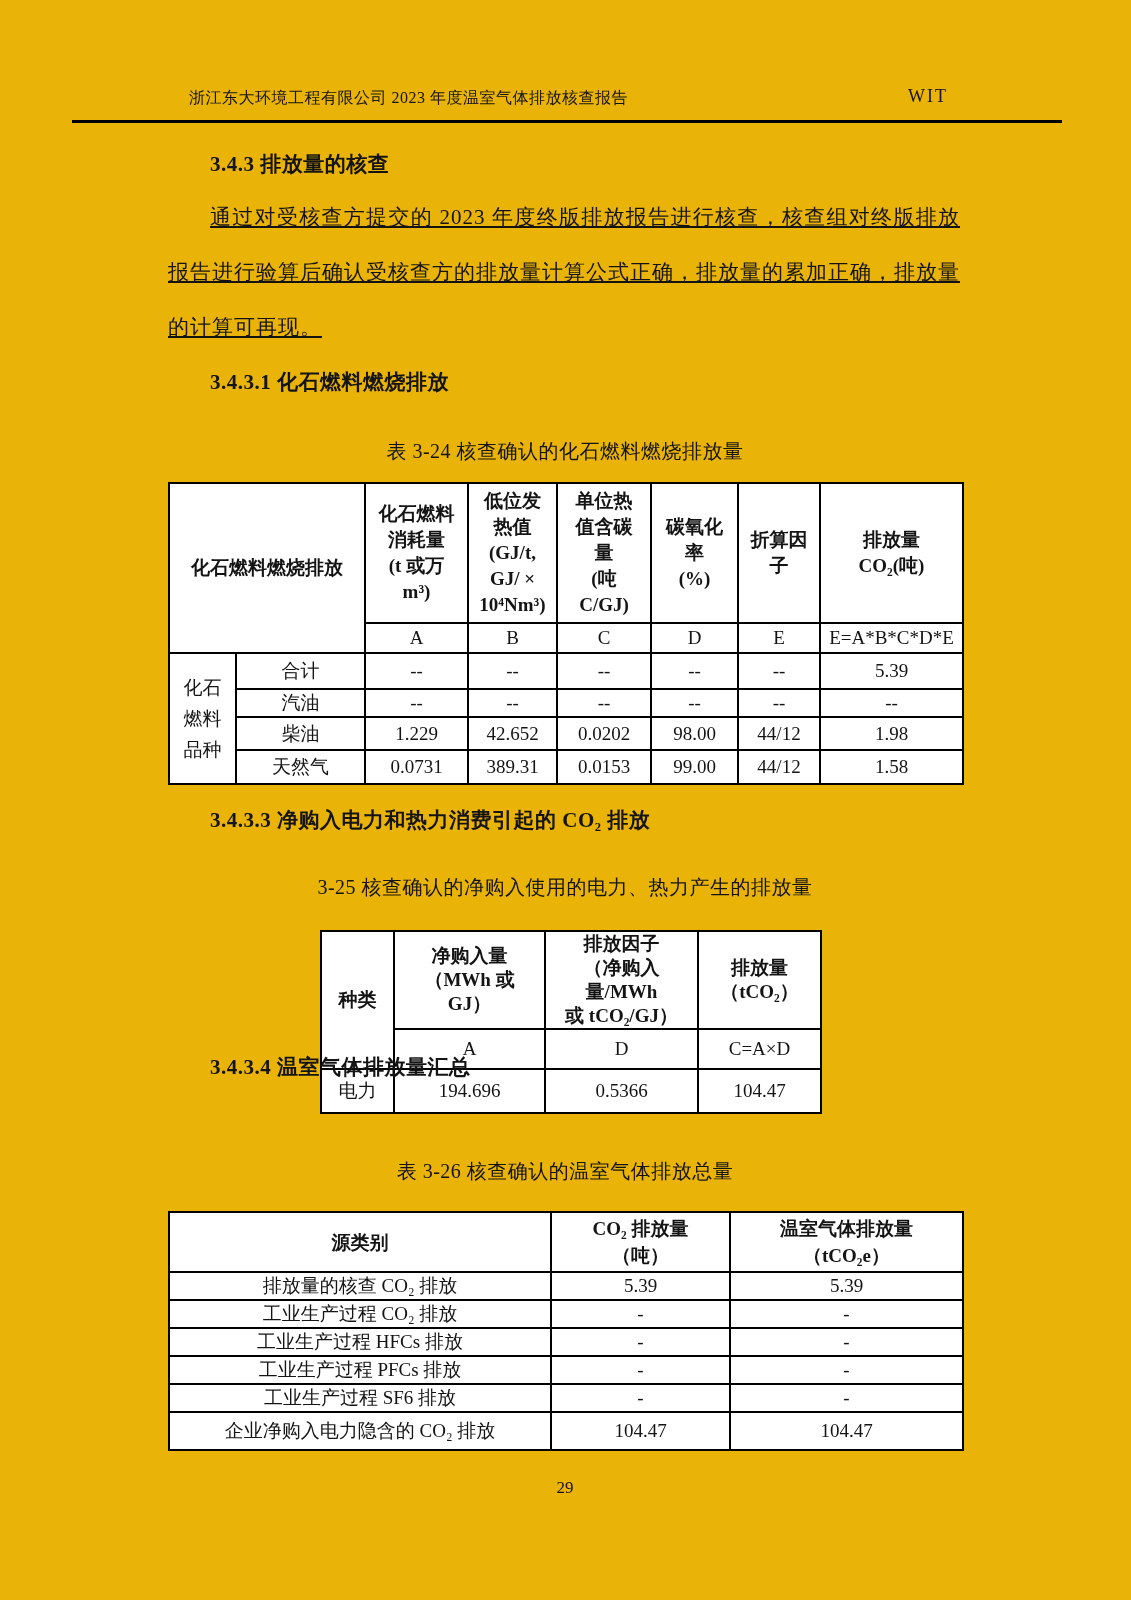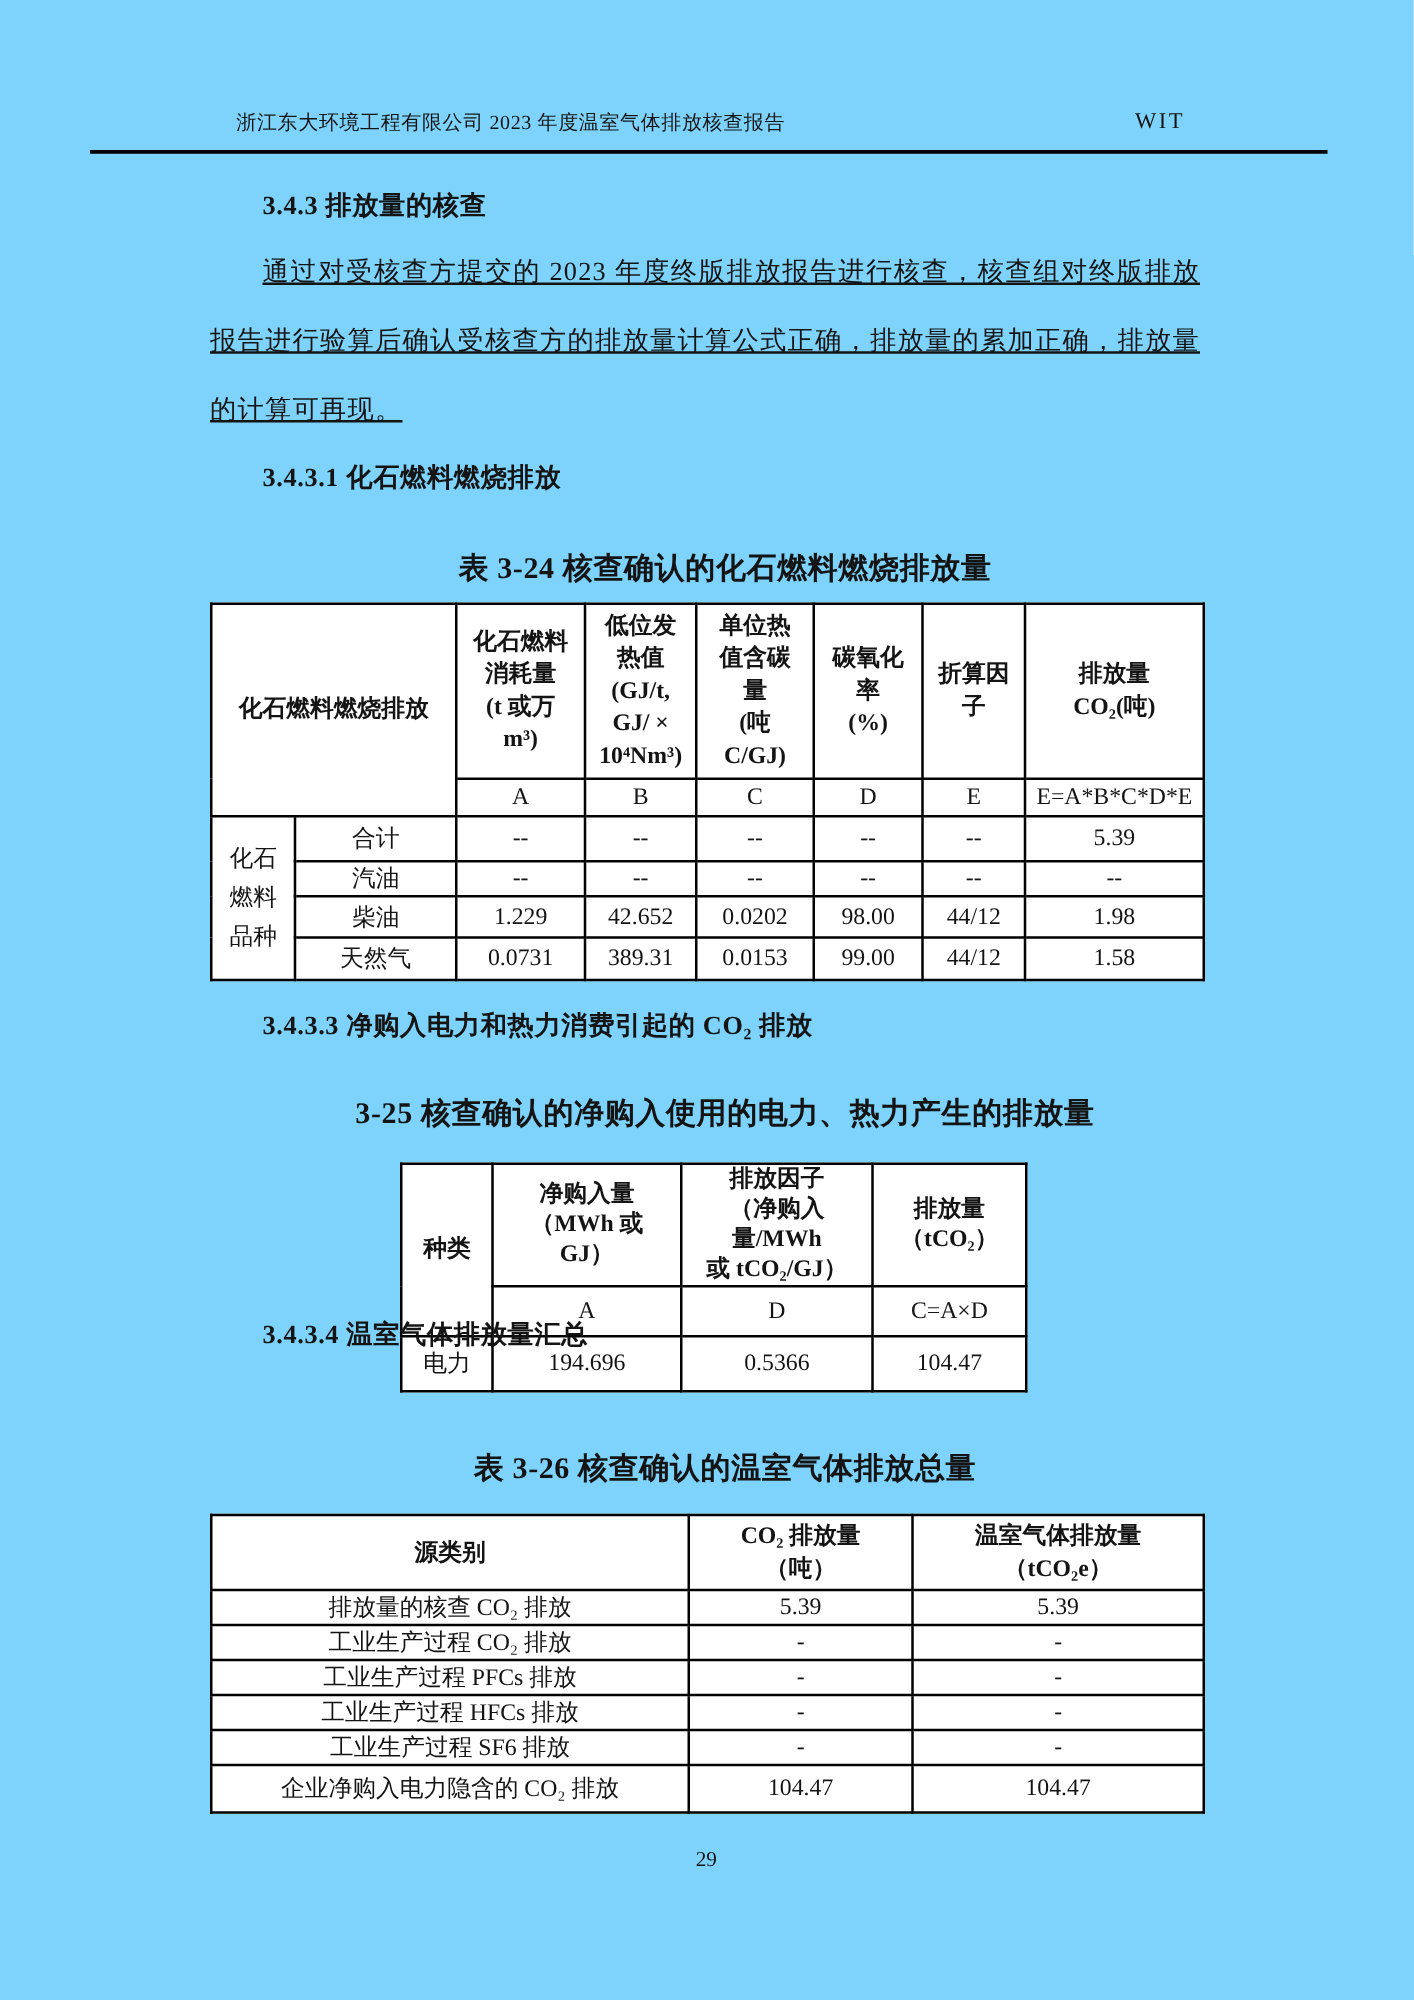--- a/index.html
+++ b/index.html
@@ -1,18 +1,18 @@
 <!DOCTYPE html>
 <html><head>
 <meta charset="utf-8">
 <style>
   html,body { margin:0; padding:0; background:#e8e8e8; }
   .page {
     position:relative; width:1131px; height:1600px; margin:0 auto;
-    background:#7dd3fc; overflow:hidden;
+    background:#eab308; overflow:hidden;
     font-family:"Liberation Serif","DejaVu Serif",serif; color:#141414;
   }
   
   .doc-header-title { position:absolute; left:189px; top:88px; font-size:16px; letter-spacing:0.5px; }
   .doc-header-logo  { position:absolute; left:908px; top:86px; font-size:18px; letter-spacing:2px; }
   .header-rule { position:absolute; left:72px; top:120px; width:990px; height:3px; background:#000; }
 
   
   .sec-heading { position:absolute; left:210px; font-size:21px; font-weight:bold; letter-spacing:0.5px; margin:0; }
   #h343  { top:150px; }
@@ -21,22 +21,22 @@
   #h3434 { top:1053px; }
 
   
   .body-para {
     position:absolute; left:168px; top:190px; width:792px; margin:0;
     font-size:21px; line-height:55px; letter-spacing:1px;
     text-align:justify; text-indent:2em;text-decoration:underline;
   }
 
   
-  .tbl-title { position:absolute; left:183px; width:794px; text-align:center;
-               font-size:24px; font-weight:bold; letter-spacing:0.5px; }
+  .tbl-title { position:absolute; left:168px; width:794px; text-align:center;
+               font-size:20px; font-weight:normal; letter-spacing:0.5px; }
   #t24title { top:438px; }
   #t25title { top:874px; }
   #t26title { top:1158px; }
 
   
   table { border-collapse:collapse; table-layout:fixed; position:absolute; background:#fff; }
   td { border:2px solid #000; text-align:center; vertical-align:middle;
        padding:0 2px; font-size:19px; overflow:hidden; }
   .bold { font-weight:bold; }
   .pre  { white-space:pre-line; }
@@ -214,26 +214,26 @@
         <td>排放量的核查 CO₂ 排放</td>
         <td>5.39</td>
         <td>5.39</td>
       </tr>
       <tr style="height:28px">
         <td>工业生产过程 CO₂ 排放</td>
         <td>-</td>
         <td>-</td>
       </tr>
       <tr style="height:28px">
+        <td>工业生产过程 HFCs 排放</td>
+        <td>-</td>
+        <td>-</td>
+      </tr>
+      <tr style="height:28px">
         <td>工业生产过程 PFCs 排放</td>
-        <td>-</td>
-        <td>-</td>
-      </tr>
-      <tr style="height:28px">
-        <td>工业生产过程 HFCs 排放</td>
         <td>-</td>
         <td>-</td>
       </tr>
       <tr style="height:28px">
         <td>工业生产过程 SF6 排放</td>
         <td>-</td>
         <td>-</td>
       </tr>
       <tr style="height:38px">
         <td>企业净购入电力隐含的 CO₂ 排放</td>

